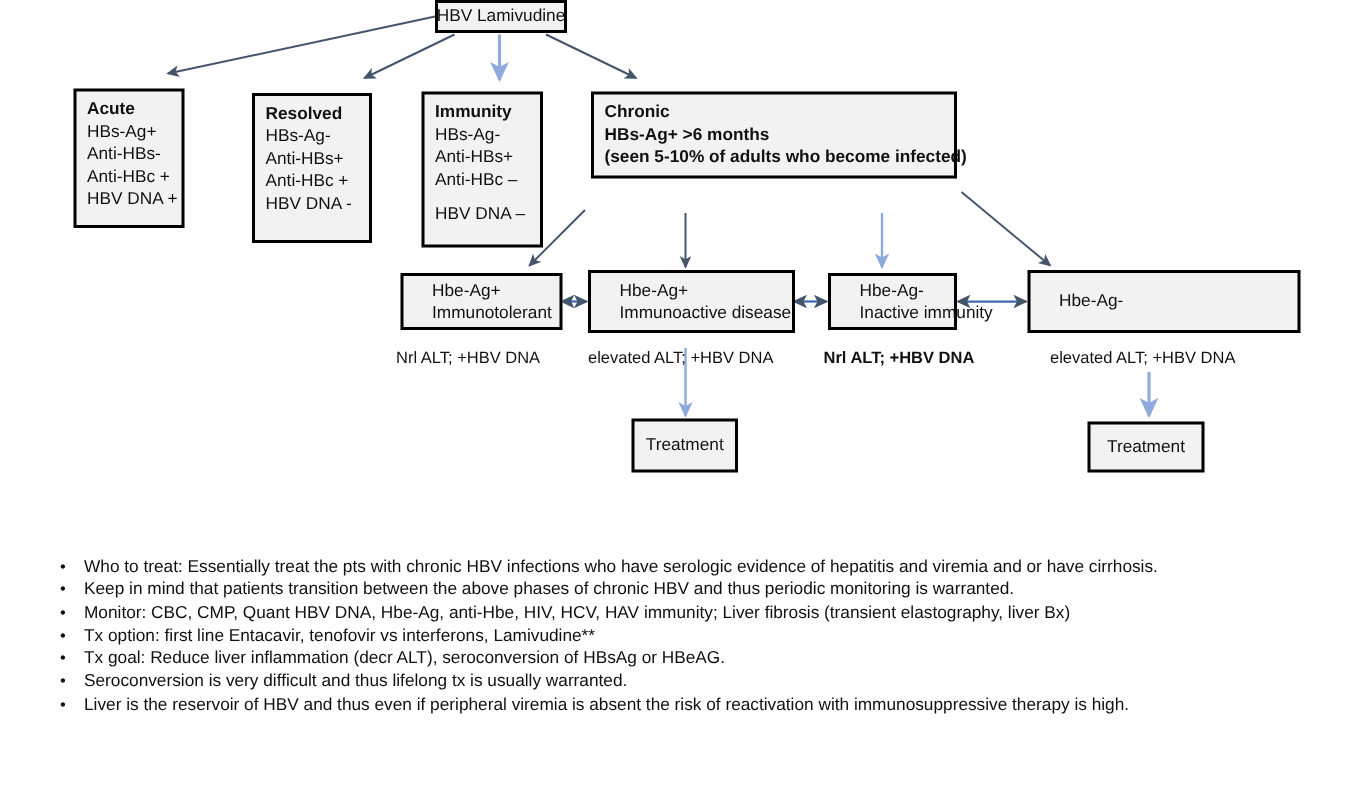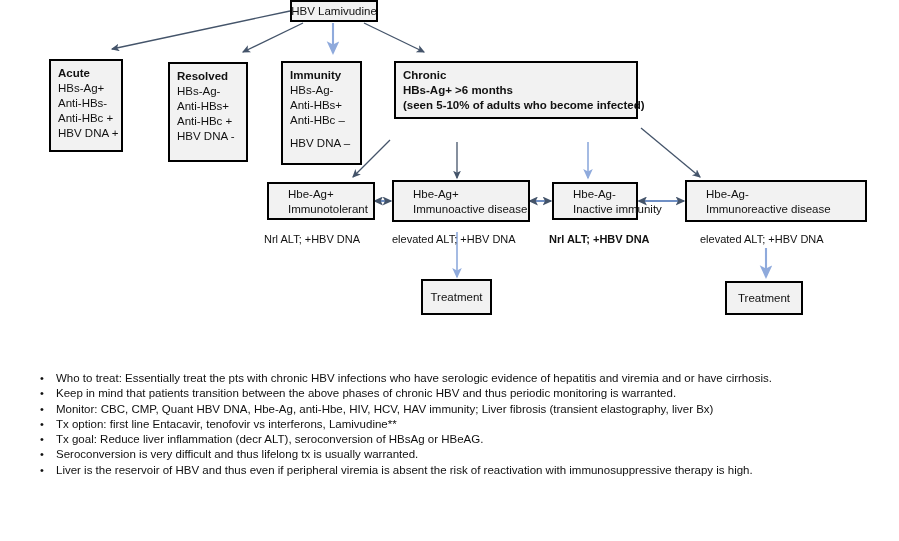--- a/index.html
+++ b/index.html
@@ -209,21 +209,20 @@
   <div class="caption" style="left:392px; top:232px;">elevated ALT; +HBV DNA</div>
 
   <div class="node vcenter" style="left:552px; top:182px; width:86px; height:38px;">
     <span class="line">Hbe-Ag-</span>
     <span class="line">Inactive immunity</span>
   </div>
   <div class="caption bold" style="left:549px; top:232px;">Nrl ALT; +HBV DNA</div>
 
   <div class="node vcenter" style="left:685px; top:180px; width:182px; height:42px;">
     <span class="line">Hbe-Ag-</span>
-    <span class="line">Immunoreactive disease</span>
   </div>
   <div class="caption" style="left:700px; top:232px;">elevated ALT; +HBV DNA</div>
 
   <div class="node centered" style="left:421px; top:279px; width:71px; height:36px;">
     <span>Treatment</span>
   </div>
 
   <div class="node centered" style="left:725px; top:281px; width:78px; height:34px;">
     <span>Treatment</span>
   </div>

